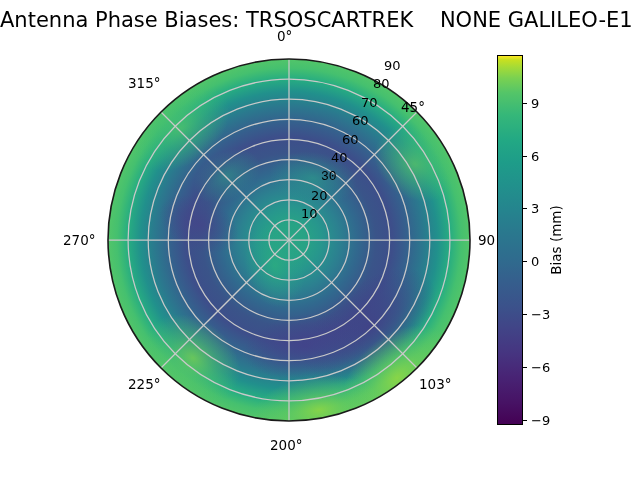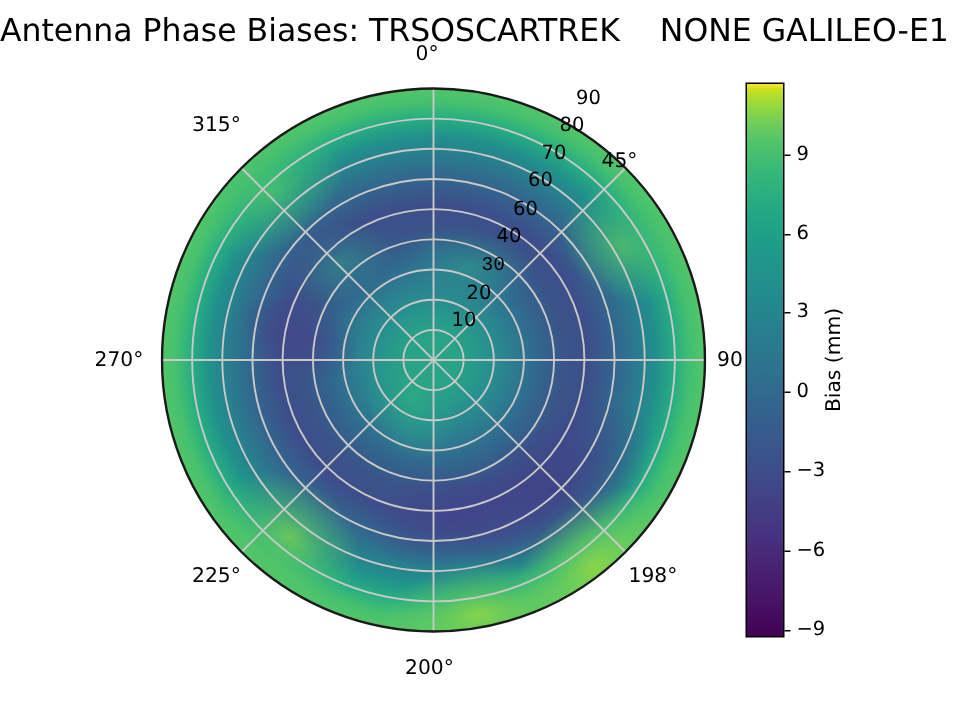--- a/index.html
+++ b/index.html
@@ -224,21 +224,21 @@
     <div class="rad-label" style="left:235px; top:74px;">60</div>
     <div class="rad-label" style="left:245px; top:55px;">60</div>
     <div class="rad-label" style="left:244px; top:37px;margin-left:10px;">70</div>
     <div class="rad-label" style="left:266px; top:18px;">80</div>
     <div class="rad-label" style="left:277px; top:0px;">90</div>
   </div>
 
   <div class="ang-label" style="left:277px; top:28px;">0°</div>
   <div class="ang-label" style="left:401px; top:87px;margin-top:12px;">45°</div>
   <div class="ang-label" style="left:478px; top:232px;">90</div>
-  <div class="ang-label" style="left:419px; top:376px;">198°</div>
+  <div class="ang-label" style="left:419px; top:376px;">103°</div>
   <div class="ang-label" style="left:270px; top:437px;">200°</div>
   <div class="ang-label" style="left:128px; top:376px;">225°</div>
   <div class="ang-label" style="left:63px; top:232px;">270°</div>
   <div class="ang-label" style="left:128px; top:75px;text-align:right;">315°</div>
 
   <div id="colorbar-wrap">
     <div id="colorbar-grad" style="background: linear-gradient(to top,
             #440154 0%,  #471365 6%,  #482475 13%, #463480 19%,
             #414487 26%, #3b528b 32%, #355f8d 39%, #2f6c8e 45%,
             #2a788e 52%, #25848e 58%, #21918c 65%, #1e9c89 71%,

